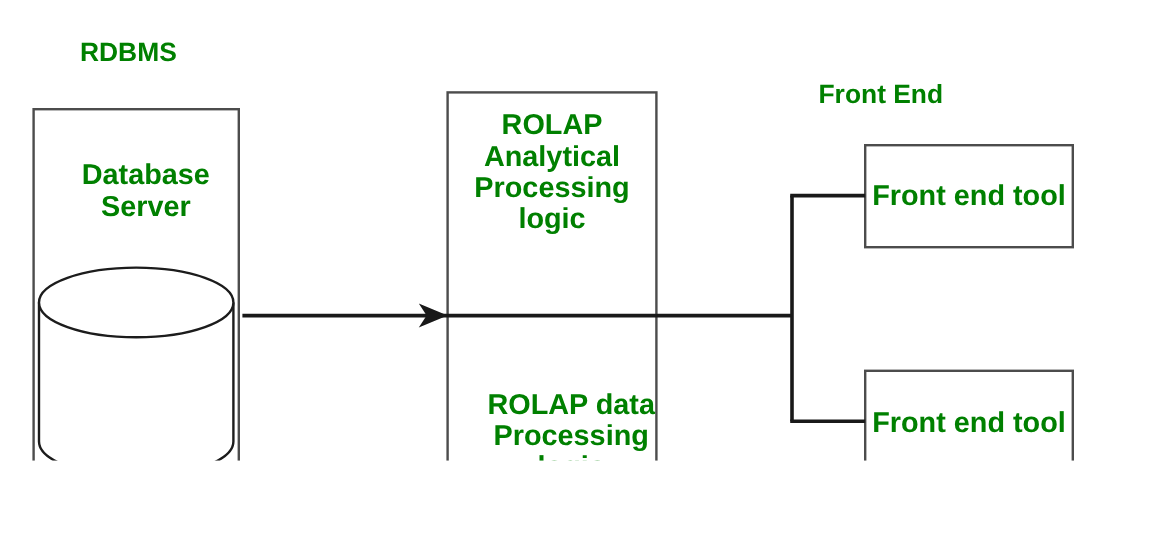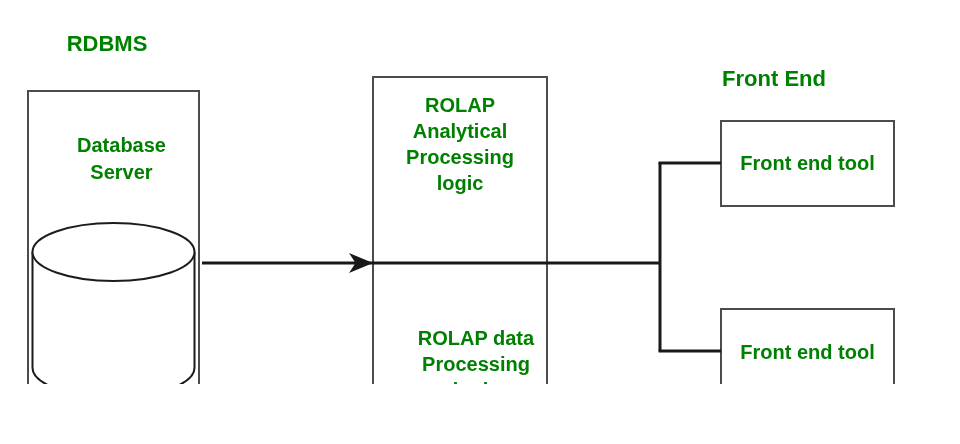--- a/index.html
+++ b/index.html
@@ -26,26 +26,26 @@
   }
   .box{
     position:absolute;
     background:var(--bg);
     border:2px solid var(--border);
     box-sizing:border-box;
   }
   .node-label{
     white-space:pre-line;
     text-align:center;
-    font-size:20px;
+    font-size:24px;
     line-height:27px;
   }
   #rdbms-title{left:26px;top:32px;width:162px;}
   #rolap-title{left:354px;top:23px;width:200px;}
-  #frontend-title{left:694px;top:67px;width:160px;}
+  #frontend-title{left:654px;top:67px;width:160px;}
 
   #rdbms-box{left:27px;top:90px;width:173px;height:320px;}
   #rdbms-box .node-label{padding-top:40px;padding-left:16px;}
 
   #rolap-box{left:372px;top:76px;width:176px;height:333px;}
   #rolap-top-label{margin-top:14px;line-height:26px;}
   #rolap-bottom-label{position:absolute;top:247px;left:16px;width:100%;line-height:26px;}
 
   .fe-box{
     left:720px;width:175px;height:88px;

